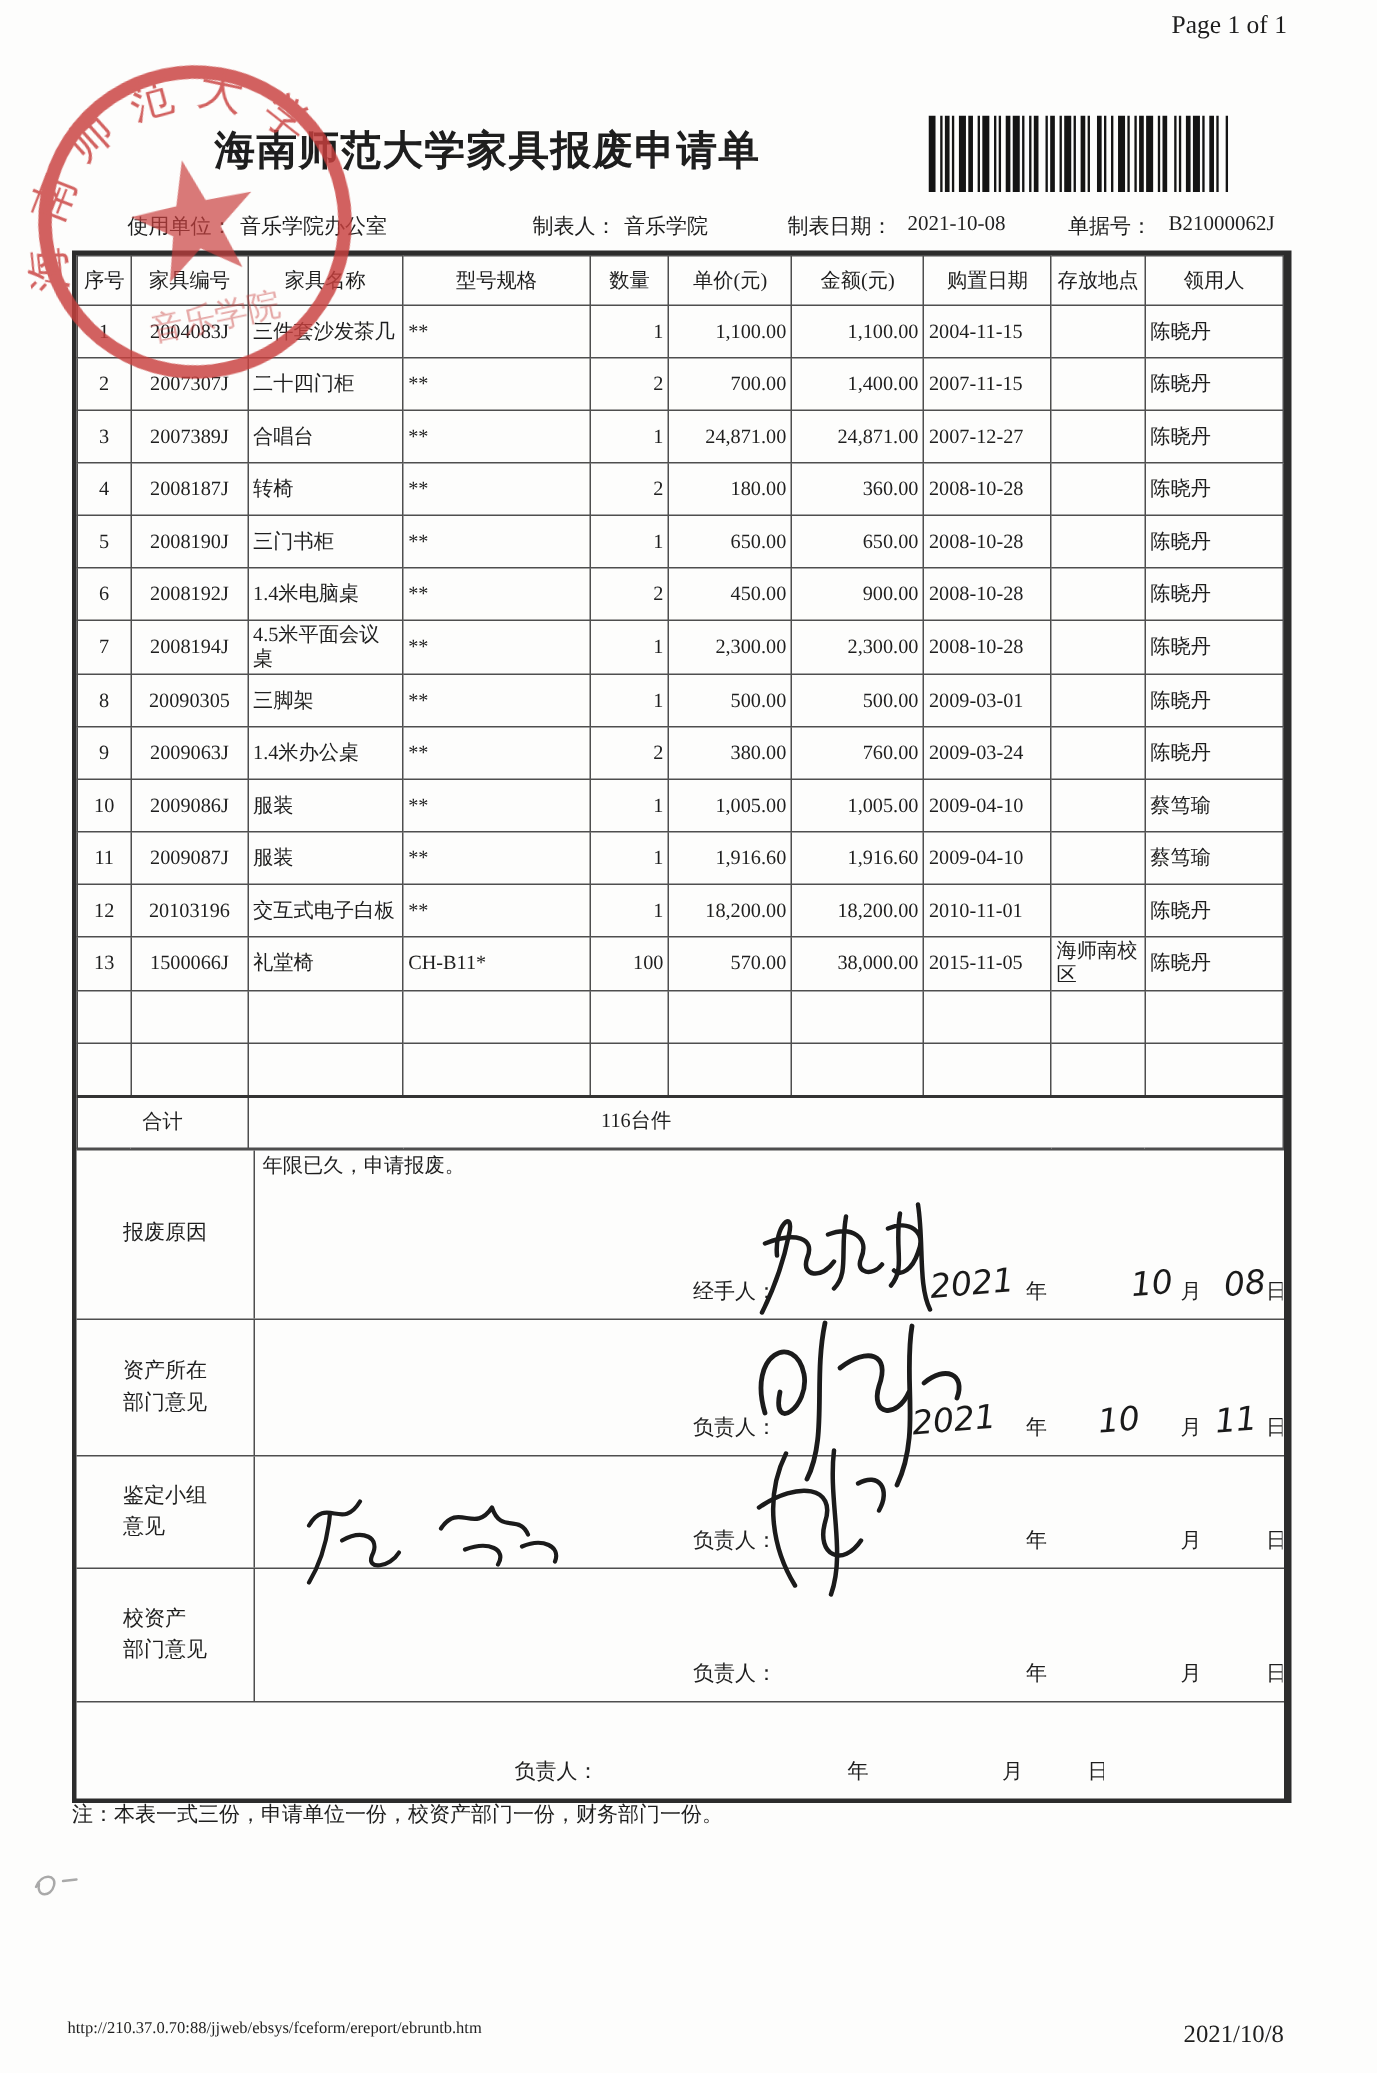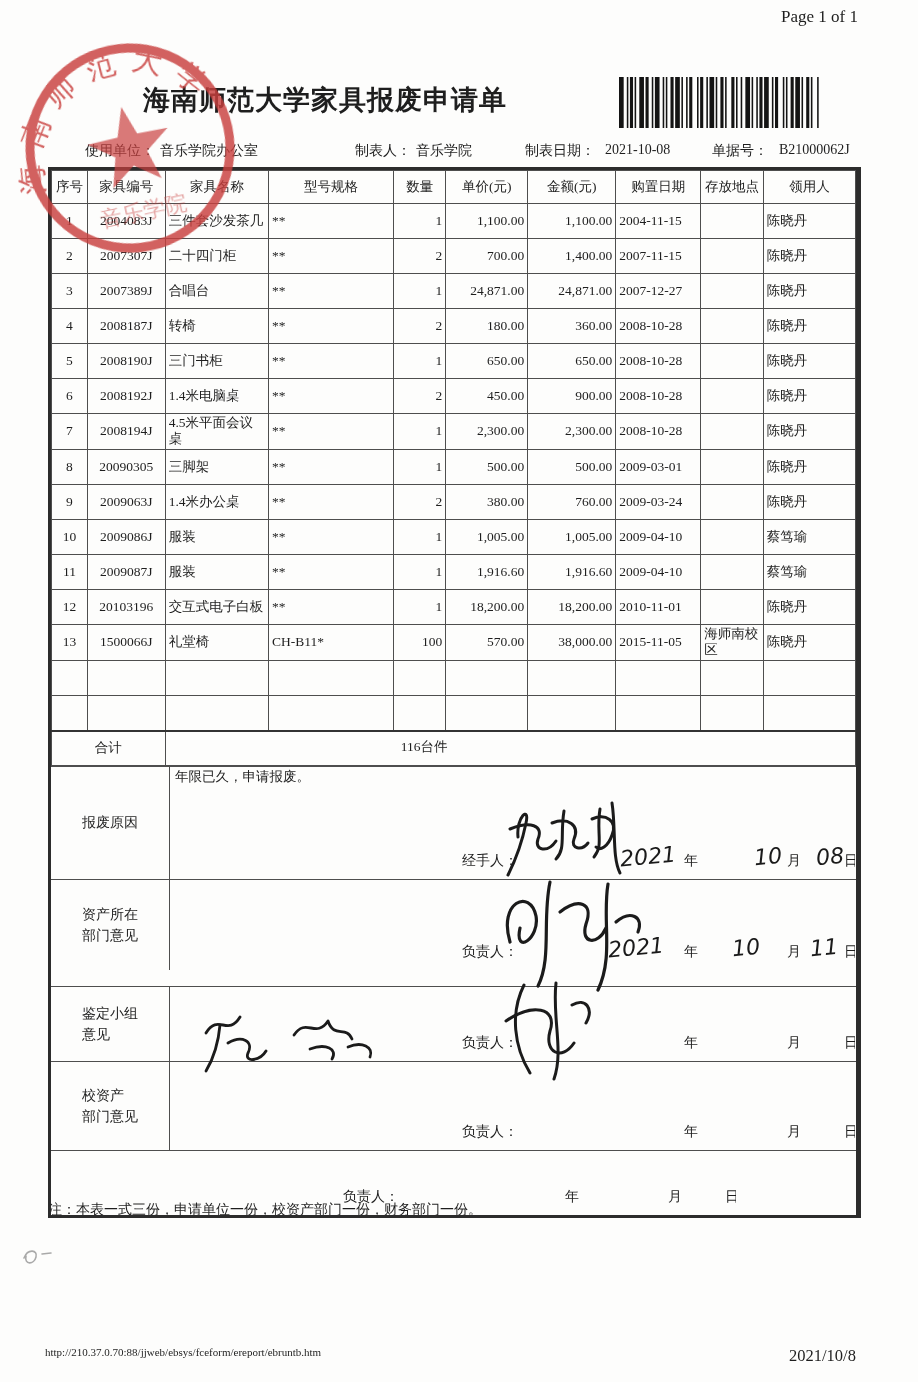--- a/index.html
+++ b/index.html
@@ -382,21 +382,21 @@
         <span class="hand" style="left:438px;">2021</span>
         <span class="du-year">年</span>
         <span class="hand" style="left:562px;">10</span>
         <span class="du-month">月</span>
         <span class="hand" style="left:640px;">11</span>
         <span class="du-day">日</span>
       </div>
     </div>
   </div>
 
-  <div class="sec" style="height:74px;margin-top:16px;">
+  <div class="sec" style="height:74px;">
     <div class="sec-label">鉴定小组
 意见</div>
     <div class="sec-body">
       <svg class="sig" style="left:28px; top:16px; width:80px; height:70px;" viewBox="0 0 80 70">
         <path stroke-width="2.8" d="M8,30 C20,10 30,34 42,14"></path>
         <path stroke-width="2.8" d="M22,22 C20,44 14,58 8,68"></path>
         <path stroke-width="2.8" d="M30,40 C44,32 56,38 50,50 C46,60 62,58 68,48"></path>
       </svg>
       <svg class="sig" style="left:118px; top:18px; width:96px; height:58px;" viewBox="0 0 96 58">
         <path stroke-width="2.8" d="M6,30 C18,12 28,34 40,16 C46,34 58,20 64,34"></path>

